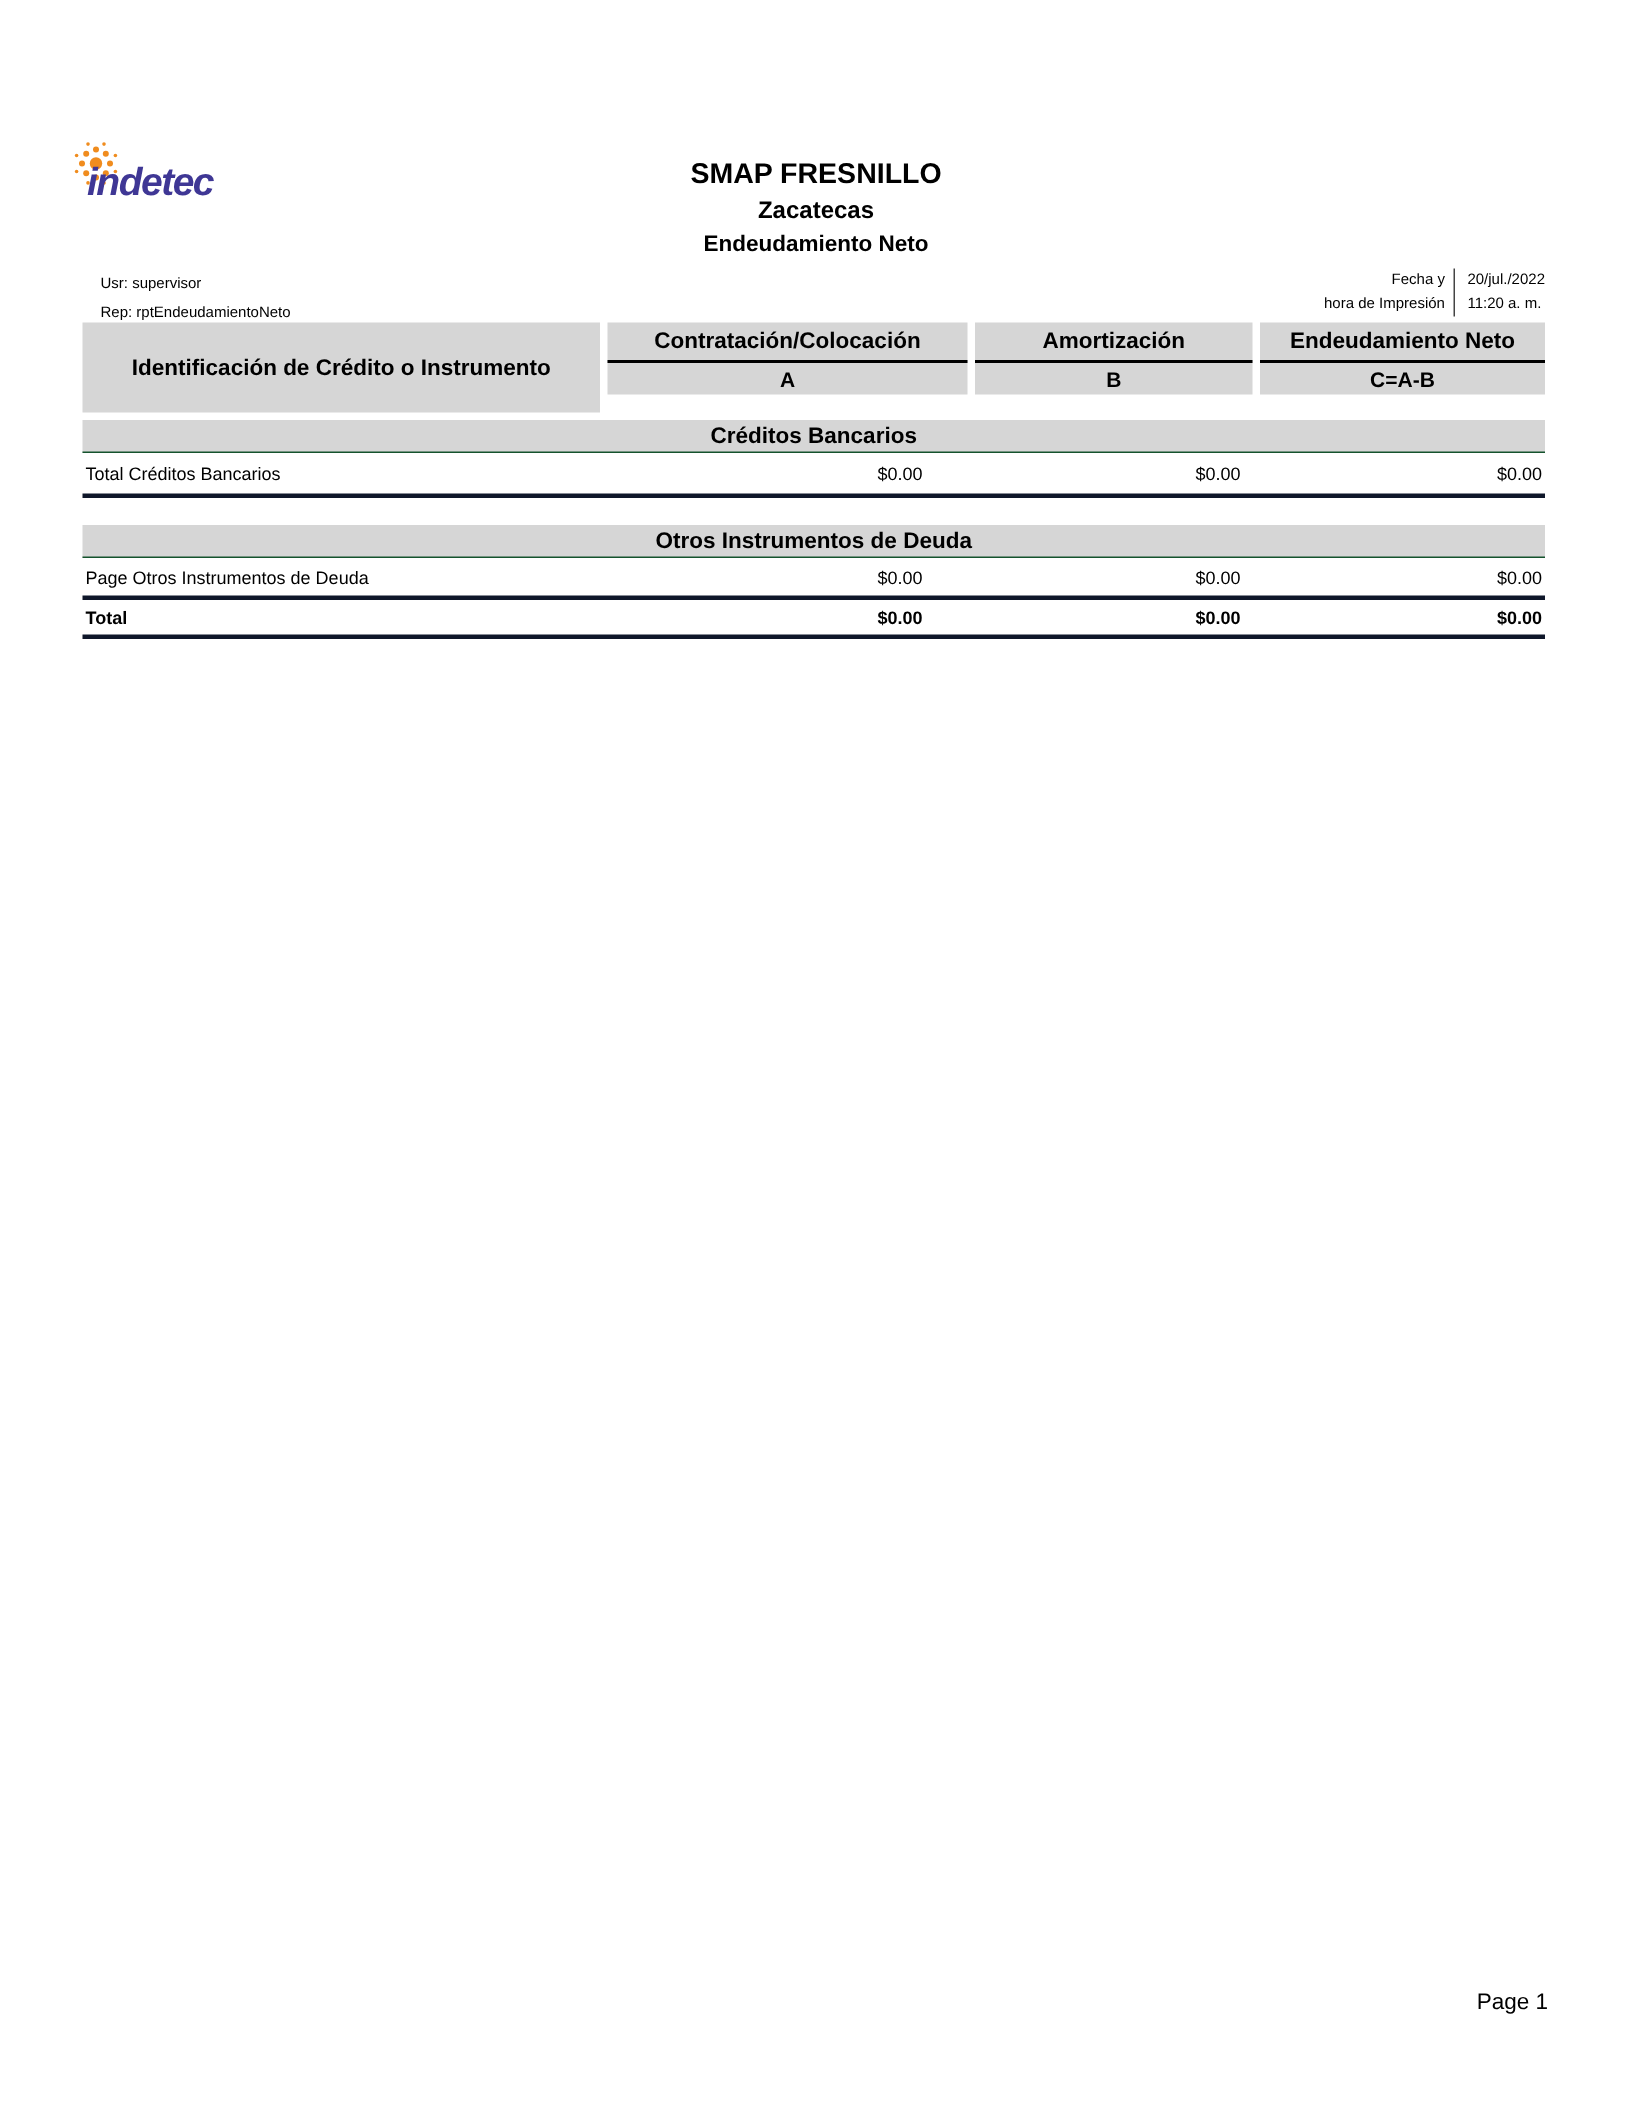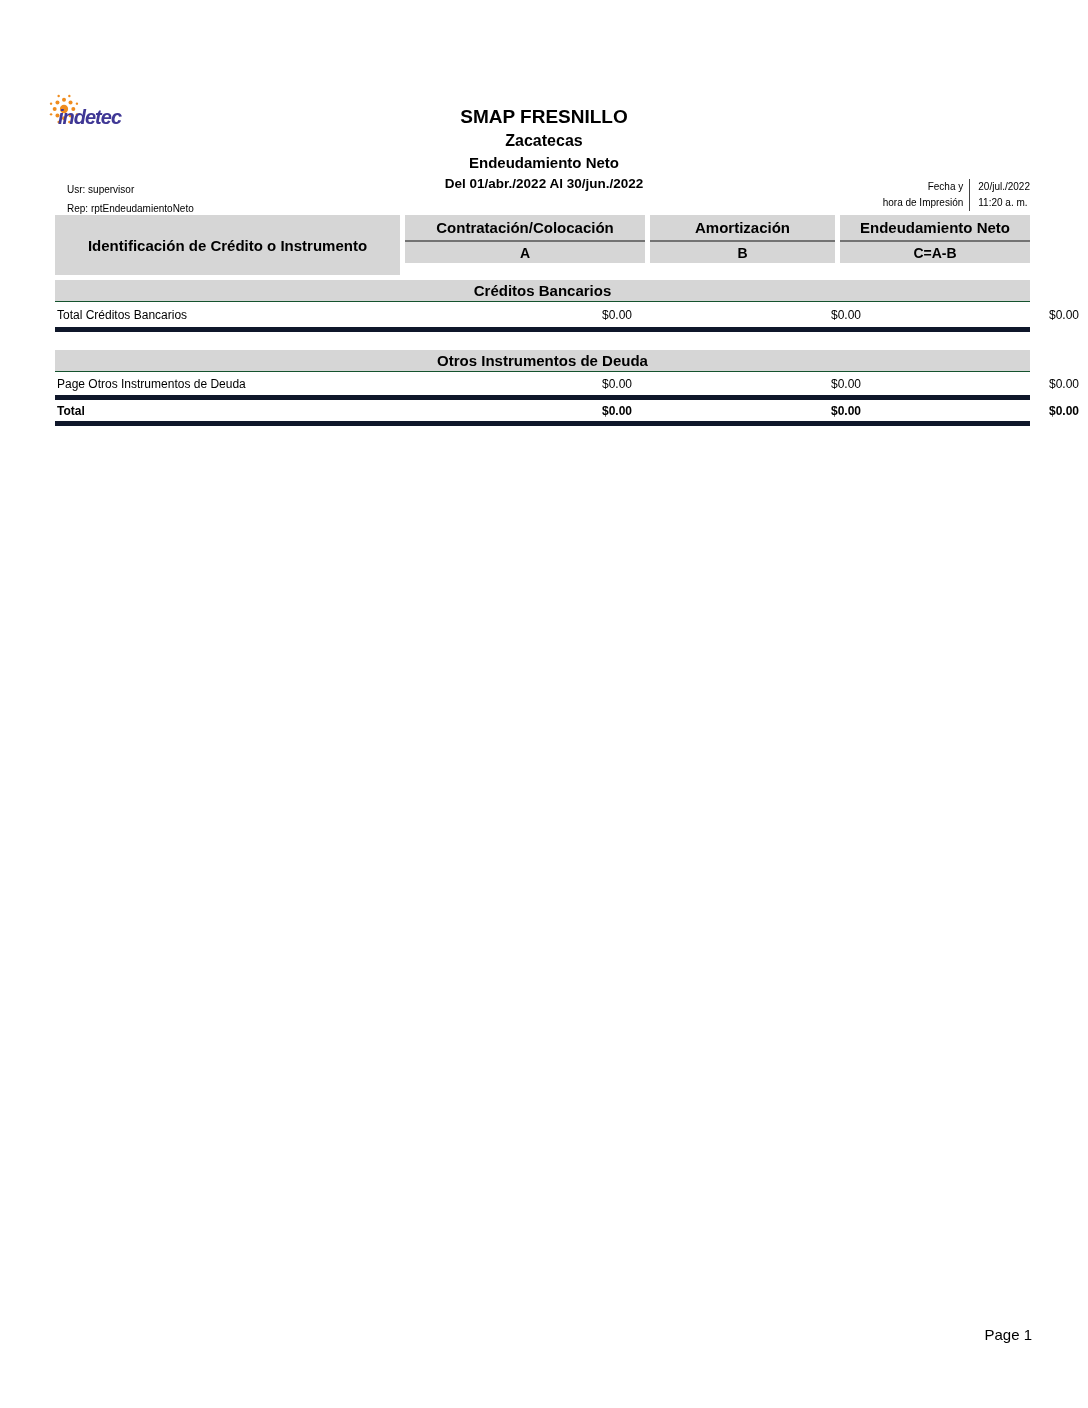--- a/index.html
+++ b/index.html
@@ -19,21 +19,21 @@
     position:absolute; left:52px; top:102px;
     width:140px; height:42px;
   }
   .logo-sun {
     position:absolute; left:-4px; top:-9px;
     width:32px; height:32px;
   }
   .logo-text {
     position:absolute; left:6px; top:4px;
     font-style:italic; font-weight:bold;
-    font-size:20px; letter-spacing:-1px;
+    font-size:26px; letter-spacing:-1px;
     color:var(--logo_purple, #3f3795);
   }
 
   .title-block {
     position:absolute; left:0; right:0; top:104px;
     text-align:center;
   }
   .title-main   { font-size:19px;   font-weight:bold; line-height:25px; }
   .title-sub    { font-size:16px;   font-weight:bold; line-height:23px; }
   .title-report { font-size:15px;   font-weight:bold; line-height:22px; }
@@ -68,45 +68,45 @@
     text-align:center;
   }
   .colhead {
     background:var(--band_gray, #d6d6d6);
     height:48px;
     display:flex; flex-direction:column;
   }
   .collabel {
     height:27px;
     display:flex; align-items:center; justify-content:center;
-    border-bottom:2px solid #737373;
+    border-bottom:2px solid #000000;
     font-weight:bold; font-size:15px;
   }
   .colsub {
     flex:1;
     display:flex; align-items:center; justify-content:center;
     font-weight:bold; font-size:14px;
   }
 
   .section-band {
     margin-top:5px;
     background:var(--band_gray, #d6d6d6);
     height:22px; line-height:22px;
     text-align:center;
     font-weight:bold; font-size:15px;
     border-bottom:1px solid #14532d;
   }
 
   .trow {
     display:grid;
     grid-template-columns:345px 240px 185px 190px;
-    column-gap:22px;
+    column-gap:5px;
     align-items:center;
     height:28px;
-    border-bottom:5px solid #0f172a;
+    border-bottom:3px solid #0f172a;
     font-size:12px;
   }
   .trow .rlabel { padding-left:2px; }
   .trow .amt    { text-align:right; }
   .trow .amt.a  { padding-right:30px; }
   .trow .amt.b  { padding-right:8px; }
   .trow .amt.c  { padding-right:2px; }
   .trow.total   { font-weight:bold; height:26px; }
   .trow.plain   { height:30px; }
 
@@ -147,21 +147,20 @@
         </g>
       </svg>
     </span>
     <span class="logo-text">indetec</span>
   </div>
 
   <div class="title-block">
     <div class="title-main">SMAP FRESNILLO</div>
     <div class="title-sub">Zacatecas</div>
     <div class="title-report">Endeudamiento Neto</div>
-    <div class="title-period">Del 01/abr./2022 Al 30/jun./2022</div>
   </div>
 
   <div class="user-meta">
     <div>Usr: supervisor</div>
     <div>Rep: rptEndeudamientoNeto</div>
   </div>
 
   <div class="print-meta">
     <div class="labels">
       <div>Fecha y</div>

